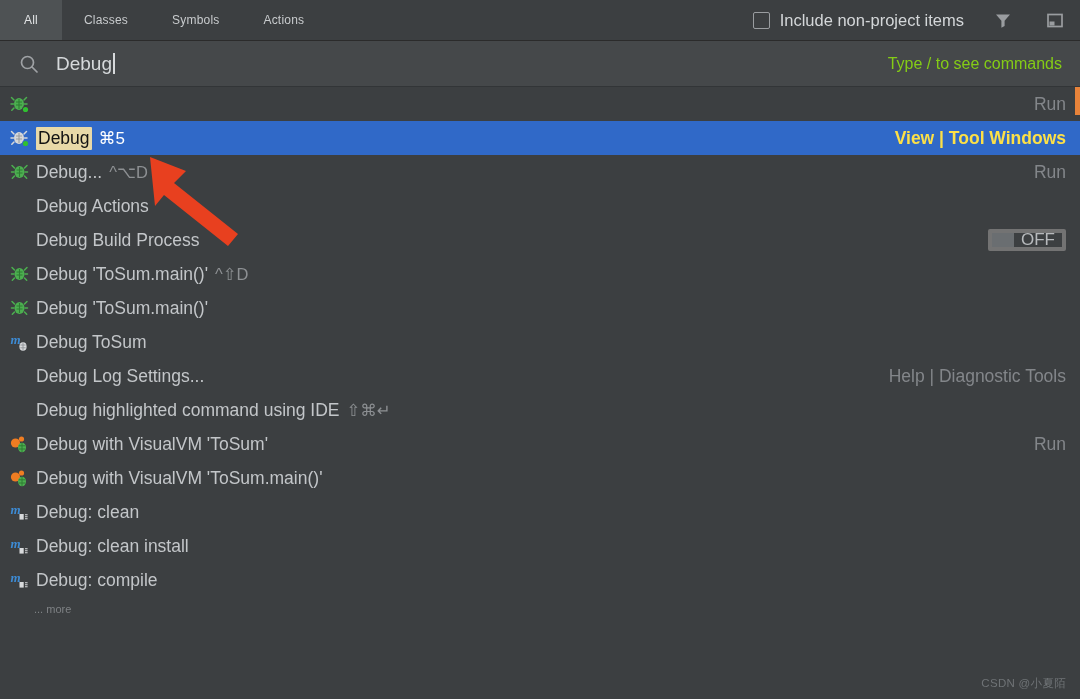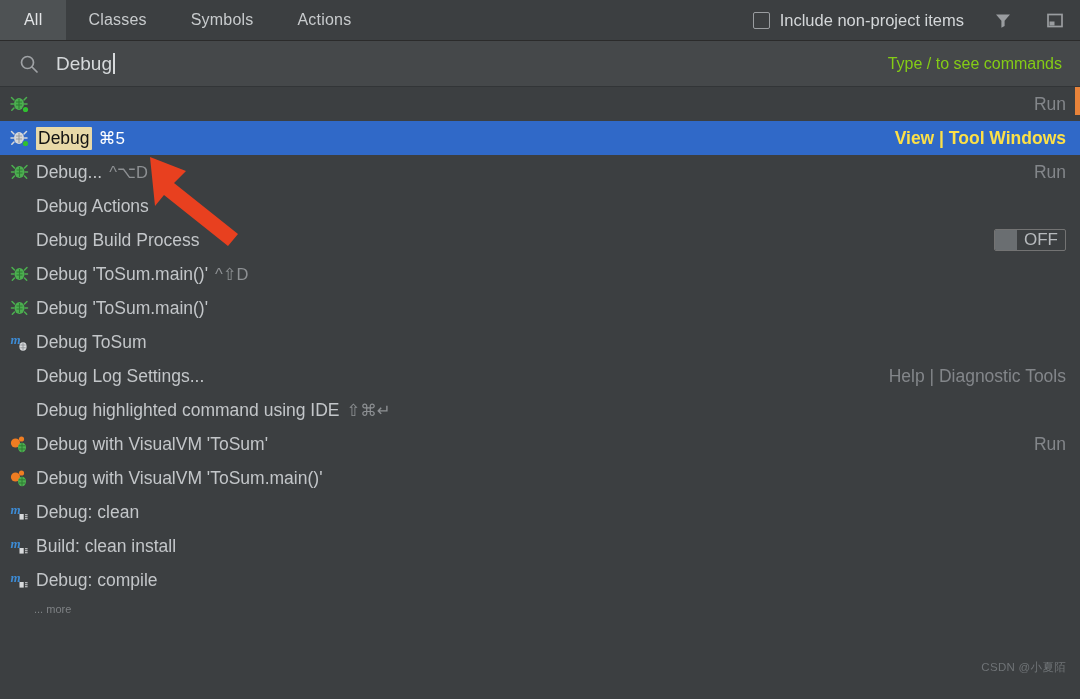--- a/index.html
+++ b/index.html
@@ -21,21 +21,21 @@
     height: 41px;
     background: #3c3f41;
     display: flex; align-items: stretch;
     border-bottom: 1px solid #2b2b2b;
     flex: 0 0 41px;
   }
   .tabs { display: flex; align-items: stretch; }
   .tab {
     display: flex; align-items: center; justify-content: center;
     padding: 0 22px;
-    font-size: 16px;
+    font-size: 12px;
     color: #c8cbcd;
     letter-spacing: .2px;
     cursor: default;
     white-space: nowrap;
   }
   .tab.active { background: #4e5254; color: #e2e4e6; }
   .tab:first-child { padding: 0 24px; }
 
   .tabbar-right {
     margin-left: auto;
@@ -128,21 +128,21 @@
     margin-left: auto;
     font-size: 17.5px;
     color: #83868a;
     white-space: nowrap;
     display: flex; align-items: center;
   }
   .row.selected .row-right { color: #fde047; font-weight: bold; }
 
   .toggle {
     display: inline-flex; align-items: center;
-    border: 1px solid #737373;
+    border: 4px solid #737373;
     border-radius: 2px;
     height: 22px;
     overflow: hidden;
     background: #3c3f41;
   }
   .toggle-knob { width: 22px; height: 20px; background: #6a6e71; }
   .toggle-text { font-size: 17px; color: #b7babd; padding: 0 7px; }
 
   .more {
     padding: 6px 14px 0 34px;
@@ -162,21 +162,21 @@
   .arrow-overlay {
     position: absolute;
     left: 0; top: 0;
     width: 1080px; height: 699px;
     pointer-events: none;
   }
 
   
   .watermark {
     position: absolute;
-    right: 14px; bottom: 24px;
+    right: 14px; bottom: 8px;
     font-size: 11.5px;
     color: #6f7376;
     letter-spacing: .3px;
   }
 </style>
 </head>
 <body>
 
 <div id="app">
 
@@ -404,21 +404,21 @@
 
     <div class="row">
       <span class="row-icon">
         <svg width="20" height="20" viewBox="0 0 20 20" aria-hidden="true">
           <text x="0.5" y="12" font-family="Liberation Serif, serif" font-size="13" font-style="italic" font-weight="bold" fill="#3d8bd4">m</text>
           <path d="M9.5 12 h4.2 v5.6 h-4.2 z" fill="#d8dadc"></path>
           <path d="M15 12.8 h2.6 M15 14.8 h2.6 M15 16.8 h2.6" stroke="#d8dadc" stroke-width="1.1"></path>
         </svg>
       </span>
       <span class="row-label">
-        <span>Build: clean install</span>
+        <span>Debug: clean install</span>
       </span>
       <span class="row-right"></span>
     </div>
 
     <div class="row">
       <span class="row-icon">
         <svg width="20" height="20" viewBox="0 0 20 20" aria-hidden="true">
           <text x="0.5" y="12" font-family="Liberation Serif, serif" font-size="13" font-style="italic" font-weight="bold" fill="#3d8bd4">m</text>
           <path d="M9.5 12 h4.2 v5.6 h-4.2 z" fill="#d8dadc"></path>
           <path d="M15 12.8 h2.6 M15 14.8 h2.6 M15 16.8 h2.6" stroke="#d8dadc" stroke-width="1.1"></path>

